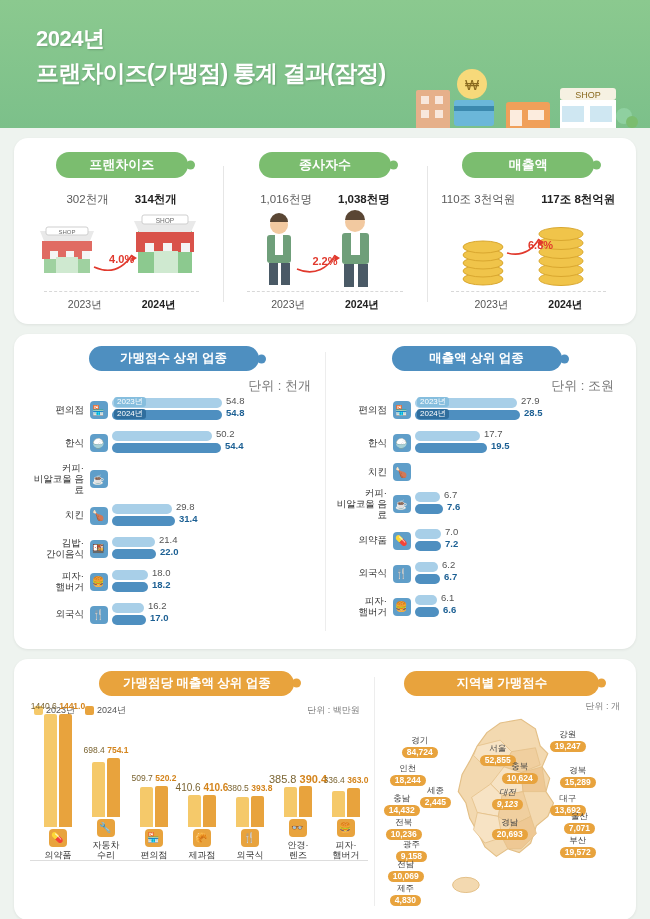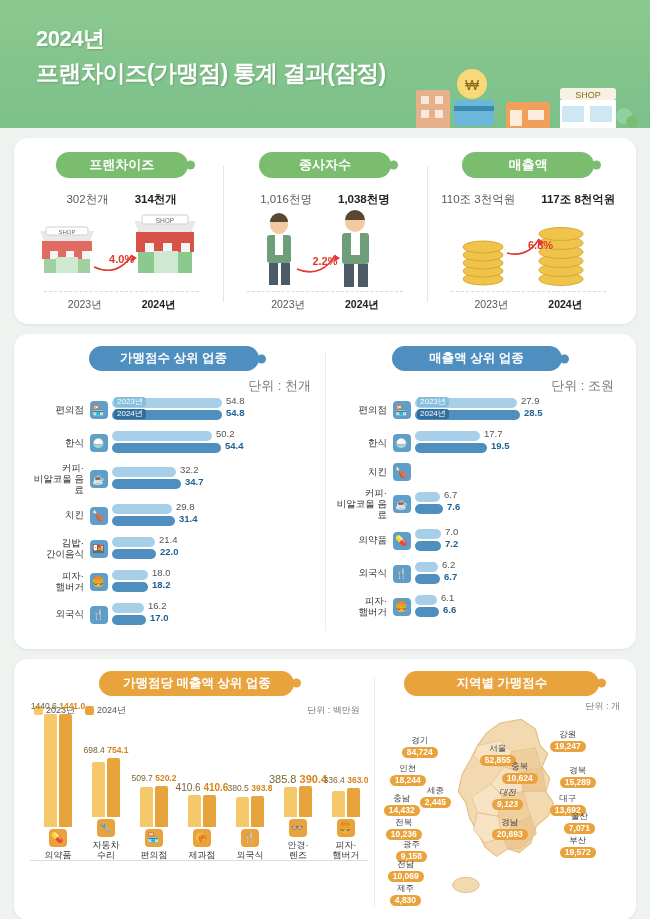--- a/index.html
+++ b/index.html
@@ -304,26 +304,20 @@
             <div class="btrack">
               <div class="bar y23" style="width:100px"></div>
               <div class="bar y24" style="width:109px"></div>
               <span class="bval y23" style="left:104px">50.2</span>
               <span class="bval y24" style="left:113px">54.4</span>
             </div>
           </div>
           <div class="brow">
             <div class="blabel">커피·<br>비알코올 음료</div>
             <span class="icon-badge" style="font-size: 10px; color: rgb(255, 255, 255);">☕</span>
-            <div class="btrack">
-              <div class="bar y23" style="width:64px"></div>
-              <div class="bar y24" style="width:69px"></div>
-              <span class="bval y23" style="left:68px">32.2</span>
-              <span class="bval y24" style="left:73px">34.7</span>
-            </div>
           </div>
           <div class="brow">
             <div class="blabel">치킨</div>
             <span class="icon-badge" style="font-size: 10px; color: rgb(255, 255, 255);">🍗</span>
             <div class="btrack">
               <div class="bar y23" style="width:60px"></div>
               <div class="bar y24" style="width:63px"></div>
               <span class="bval y23" style="left:64px">29.8</span>
               <span class="bval y24" style="left:67px">31.4</span>
             </div>

